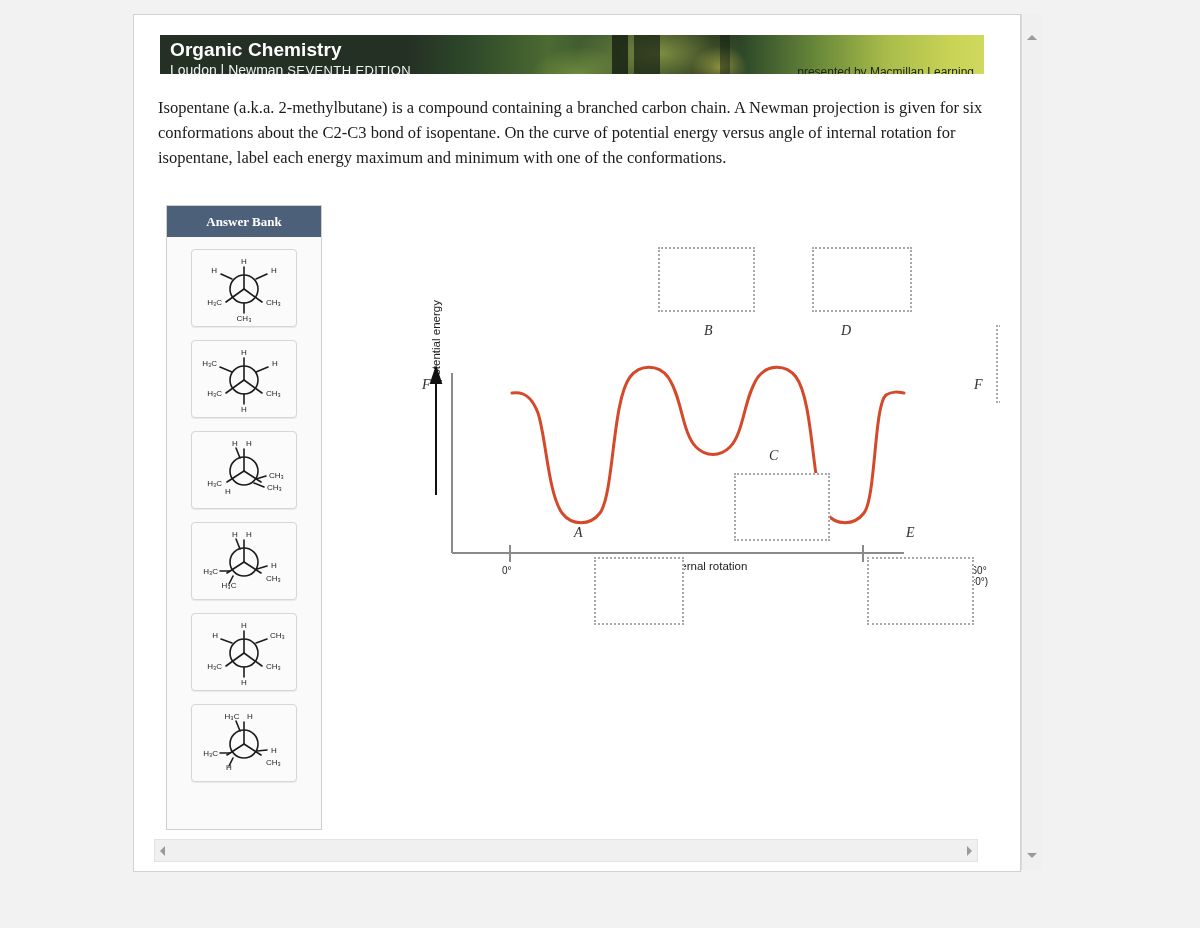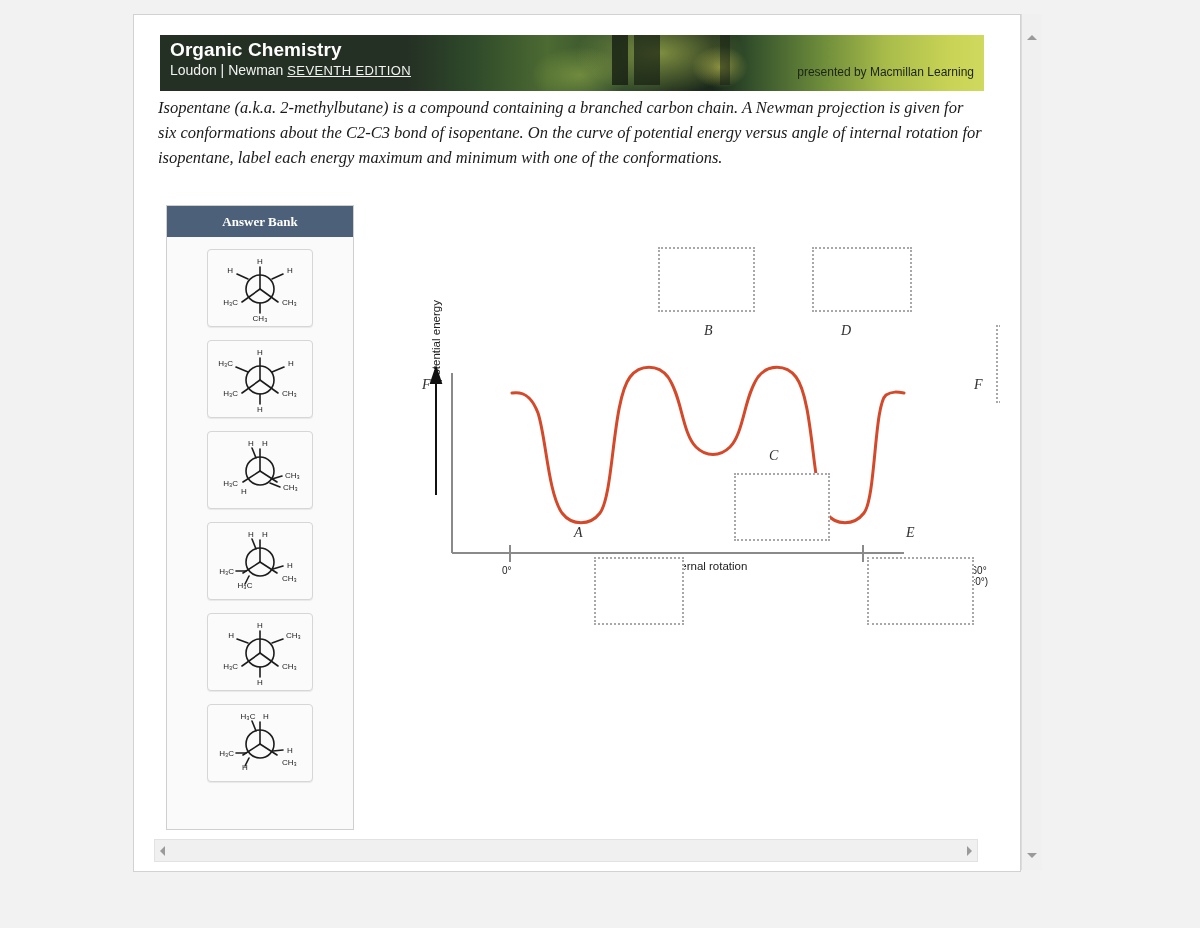--- a/index.html
+++ b/index.html
@@ -44,21 +44,21 @@
     position:absolute;left:20px;top:824px;
     width:824px;height:23px;
     background:#f0f0f0;border:1px solid #e2e2e2;
     box-sizing:border-box;
   }
   #h-scroll-left{position:absolute;left:5px;top:6px;}
   #h-scroll-right{position:absolute;right:5px;top:6px;}
   
   #banner{
     position:absolute;left:26px;top:20px;
-    width:824px;height:56px;
+    width:824px;height:39px;
     background:
       radial-gradient(ellipse 120px 60px at 500px 18px, rgba(200,215,90,.55), rgba(200,215,90,0) 70%),
       radial-gradient(ellipse 70px 40px at 420px 40px, rgba(170,195,80,.45), rgba(170,195,80,0) 70%),
       radial-gradient(ellipse 40px 30px at 560px 32px, rgba(230,220,90,.5), rgba(230,220,90,0) 70%),
       linear-gradient(90deg,
         #243024 0%, #243024 30%,
         #2f4a2a 38%,
         #4c6a32 47%,
         #35502d 55%,
         #20301e 62%,
@@ -83,26 +83,26 @@
   }
   #banner-edition{font-size:13px;letter-spacing:.4px;text-decoration:underline;}
   #banner-presented{
     position:absolute;right:10px;top:30px;
     color:#1c2418;font-size:12px;
   }
   
   #question-text{
     position:absolute;left:24px;top:80px;width:826px;
     font-family:"Liberation Serif", serif;
-    font-size:16.5px;line-height:25px;color:#1a1a1a;font-style:italic;
+    font-size:16.5px;line-height:25px;color:#1a1a1a;
   }
   
   #answer-bank{
     position:absolute;left:32px;top:190px;
-    width:188px;height:625px;
+    width:156px;height:625px;
     background:#fafafa;border:1px solid #cfcfcf;
     box-sizing:border-box;
   }
   #answer-bank-header{
     height:31px;background:#4c6179;
     display:flex;align-items:center;justify-content:center;
     color:#ffffff;font-family:"Liberation Serif", serif;
     font-size:13px;font-weight:bold;
   }
   #answer-bank-list{padding:12px 0 0 0;}

